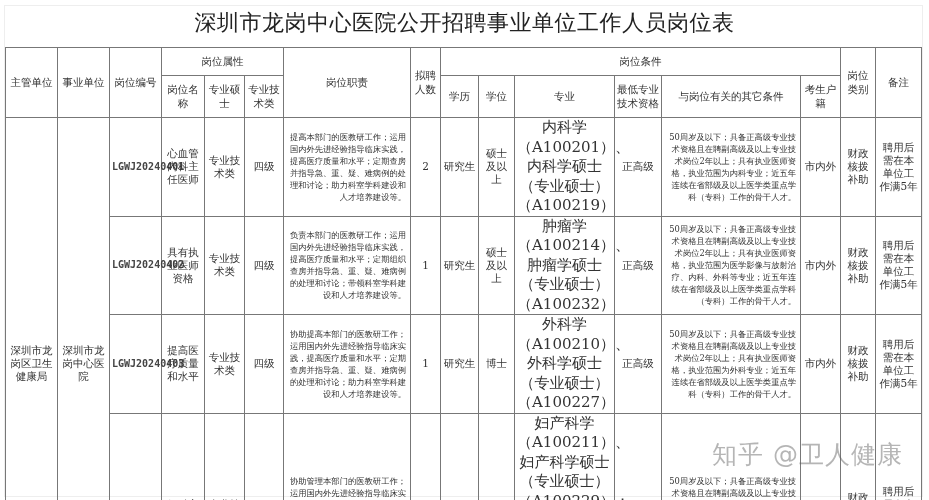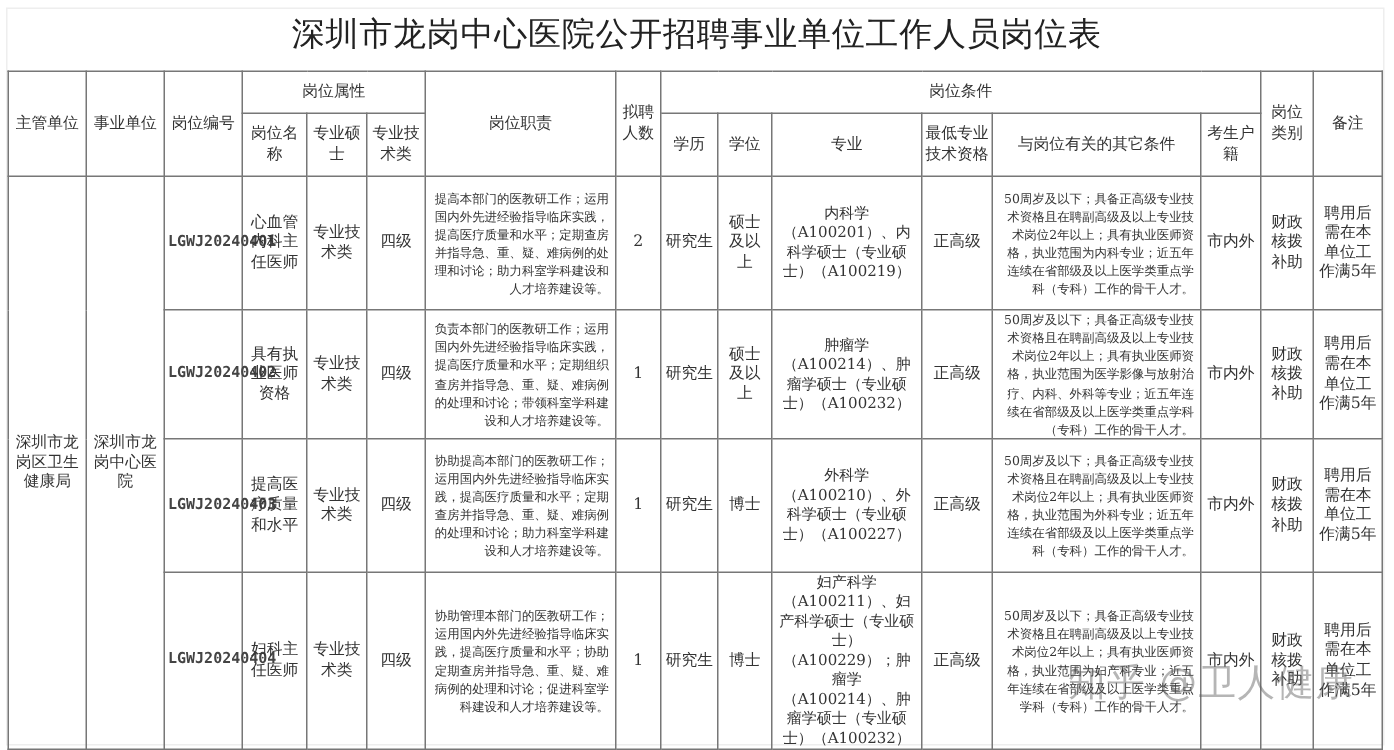--- a/index.html
+++ b/index.html
@@ -13,21 +13,21 @@
           table-layout: fixed; width: 916px; }
   td, th { border: 1px solid #777; text-align: center; vertical-align: middle;
            font-weight: normal; padding: 0 2px; line-height: 1.25; color: #333; }
   th { font-size: 10.5px; }
   .h1 { height: 28px; }
   .h2 { height: 42px; }
   td { font-size: 10.5px; }
   td.duty, td.cond { font-size: 8.3px; line-height: 1.45; text-align: right; padding: 0 4px; }
   td.code { font-family: "DejaVu Sans Mono", "Liberation Mono", monospace; font-size: 10px;
             font-weight: bold; color: #444; }
-  td.major { font-size: 10px; line-height: 1.3; }
+  td.major { font-size: 15px; line-height: 1.3; }
   .r1 { height: 89px; } .r2 { height: 86px; } .r3 { height: 89px; } .r4 { height: 105px; }
   .watermark { position: absolute; left: 712px; top: 438px; font-size: 25px; color: rgba(90,90,90,0.45);
                font-family: "DejaVu Sans", sans-serif; letter-spacing: 1px; pointer-events: none; }
 </style>
 </head>
 <body>
 
 <div class="page"></div>
 <div class="title">深圳市龙岗中心医院公开招聘事业单位工作人员岗位表</div>
 

